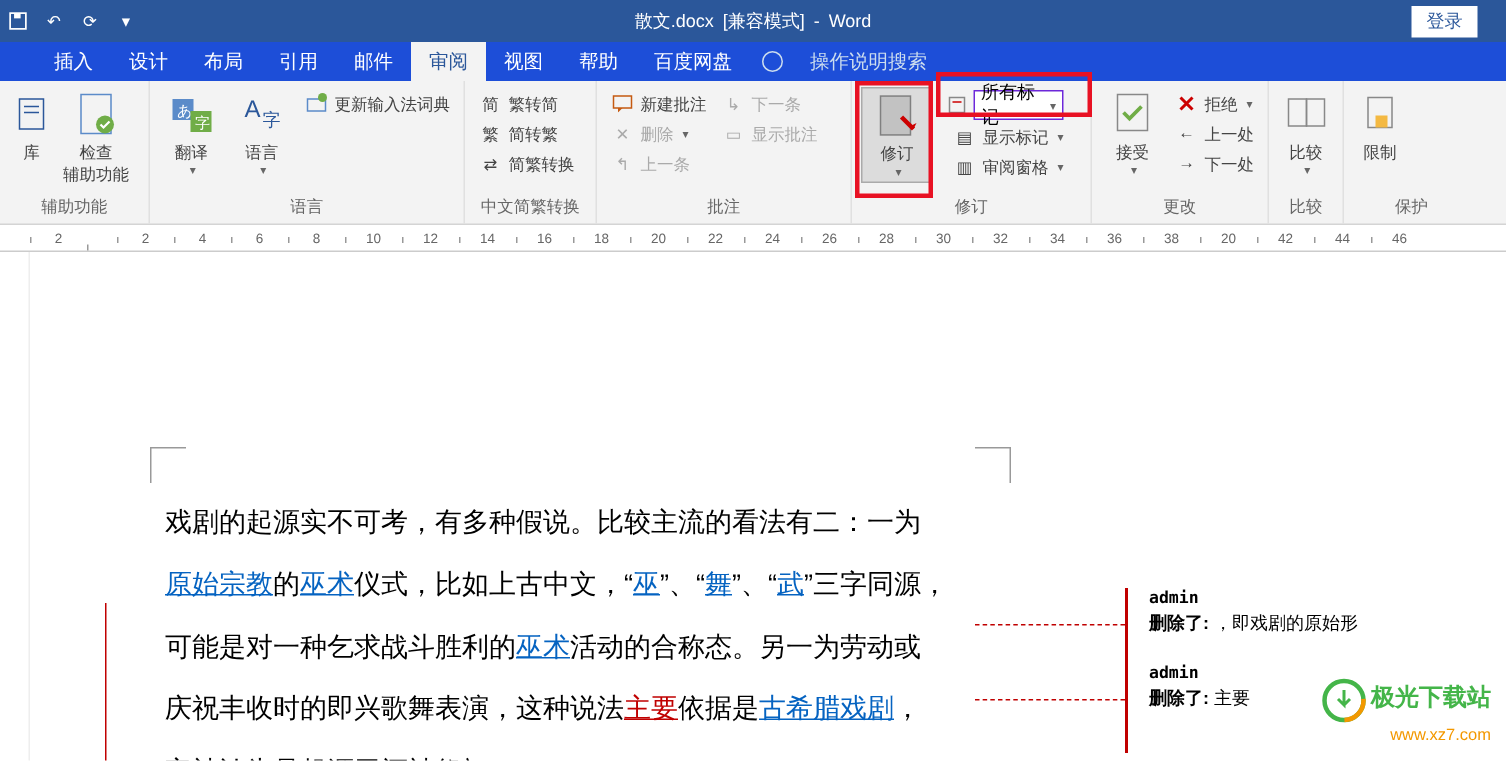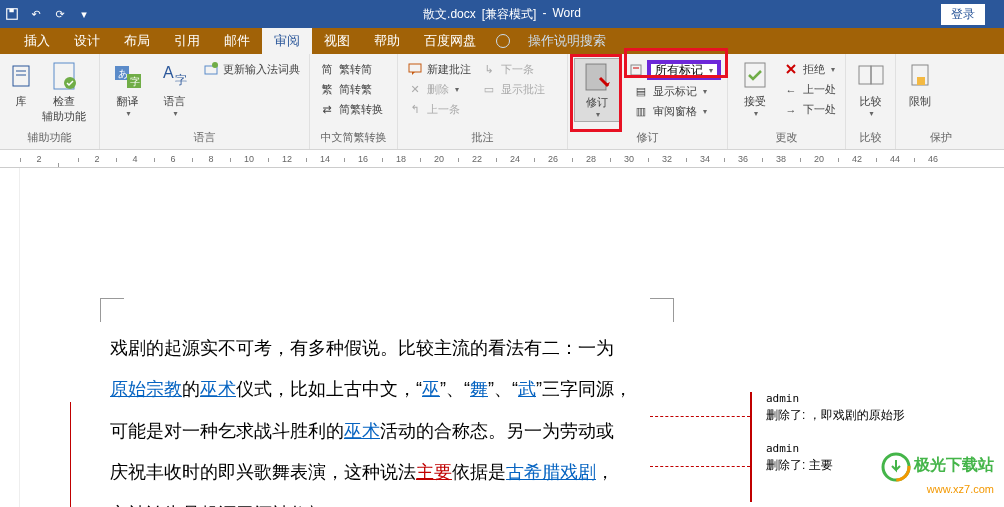--- a/index.html
+++ b/index.html
@@ -1,58 +1,58 @@
 <!DOCTYPE html>
 <html><head>
 <meta charset="utf-8">
 <style>
 *{margin:0;padding:0;box-sizing:border-box;font-family:"Microsoft YaHei",sans-serif}
 body{width:1004px;height:507px;overflow:hidden;background:#fff;position:relative}
 .titlebar{height:28px;background:#2b579a;color:#fff;display:flex;align-items:center;font-size:12px;position:relative}
 .titlebar-left{display:flex;align-items:center;gap:8px;padding-left:4px}
-.titlebar-center{position:absolute;left:50%;transform:translateX(-50%);display:flex;align-items:flex-start;gap:6px}
+.titlebar-center{position:absolute;left:50%;transform:translateX(-50%);display:flex;align-items:center;gap:6px}
 .titlebar-right{position:absolute;right:19px;display:flex;align-items:center;gap:4px}
 .login-btn{background:#fff;color:#2b579a;padding:2px 10px;font-size:12px;border:none}
 .qat-icon{width:16px;height:16px;display:inline-flex;align-items:center;justify-content:center;color:#fff;font-size:11px}
-.menubar{height:26px;background:#a16207;display:flex;align-items:center;color:#fff;font-size:13px;padding-left:12px}
+.menubar{height:26px;background:#1d4ed8;display:flex;align-items:center;color:#fff;font-size:13px;padding-left:24px}
 .menu-tab{padding:4px 12px;cursor:pointer}
 .menu-tab.active{background:#f3f3f3;color:#2b579a}
 .tell-me{display:flex;align-items:center;gap:18px;margin-left:8px;color:#cde}
 .bulb{width:14px;height:14px;border-radius:50%;border:1px solid #cde}
 .ribbon{height:96px;background:#f3f3f3;border-bottom:1px solid #d4d4d4;display:flex;position:relative}
 .rgroup{display:flex;flex-direction:column;justify-content:space-between;padding:4px 6px 2px;border-right:1px solid #e0e0e0;position:relative}
 .rgroup-content{display:flex;align-items:flex-start;gap:4px;flex:1}
 .rgroup-label{font-size:11px;color:#666;text-align:center;padding-bottom:2px}
 .bigbtn{display:flex;flex-direction:column;align-items:center;justify-content:center;width:48px;padding:2px;cursor:pointer;font-size:11px;color:#444;text-align:center}
 .bigbtn .icn{width:32px;height:32px;margin-bottom:2px;display:flex;align-items:center;justify-content:center}
 .smallcol{display:flex;flex-direction:column;gap:2px;padding:2px 0}
 .smallbtn{display:flex;align-items:center;gap:4px;font-size:11px;color:#444;padding:1px 3px;cursor:pointer;white-space:nowrap}
 .smallbtn.disabled{color:#aaa}
 .smallbtn .si{width:16px;height:16px;display:inline-flex;align-items:center;justify-content:center;flex-shrink:0}
 .dd-arrow{font-size:8px;color:#666;margin-left:2px}
-.combo{border:4px solid #6d28d9;background:#fff;font-size:12px;padding:1px 4px;display:flex;align-items:center;justify-content:space-between;width:74px;height:20px}
+.combo{border:1px solid #6d28d9;background:#fff;font-size:12px;padding:1px 4px;display:flex;align-items:center;justify-content:space-between;width:60px;height:20px}
 .red-box{border:3px solid #e81123;position:absolute}
 .ruler{height:18px;background:#fff;border-bottom:1px solid #ccc;display:flex;align-items:center;font-size:9px;color:#666;position:relative;padding-left:20px}
 .ruler-seg{position:relative;width:38px;text-align:center}
 .ruler-seg::before{content:"";position:absolute;left:0;top:4px;width:1px;height:4px;background:#999}
 .doc-area{position:relative;height:340px;background:#fff;overflow:hidden}
 .vruler{position:absolute;left:0;top:0;width:20px;height:100%;background:#fff;border-right:1px solid #eee}
 .corner{position:absolute;width:24px;height:24px}
 .corner.tl{left:100px;top:130px;border-left:1px solid #999;border-top:1px solid #999}
 .corner.tr{left:650px;top:130px;border-right:1px solid #999;border-top:1px solid #999}
 .doc-text{position:absolute;left:110px;top:160px;width:540px;font-size:18px;line-height:2.3;font-family:"SimSun",serif;color:#000}
 .doc-text a{color:#0563c1;text-decoration:underline}
 .red-text{color:#c00000;text-decoration:underline}
 .change-line{position:absolute;border-left:1px solid #c00000}
 .revision-line{position:absolute;border-top:1px dashed #c00000;height:0}
 .revisions{position:absolute;left:760px;top:224px;font-size:12px}
 .rev-item{margin-bottom:18px;padding-left:6px}
-.rev-item .author{font-family:Consolas,monospace;font-size:11px;color:#000;font-weight:normal}
+.rev-item .author{font-family:Consolas,monospace;font-size:11px;color:#000;font-weight:bold}
 .rev-item .change{font-size:12px;color:#000;margin-top:2px}
-.rev-item .change .lbl{font-weight:normal}
+.rev-item .change .lbl{font-weight:bold}
 .rev-divider{position:absolute;left:750px;top:224px;width:2px;height:110px;background:#c00000}
 .watermark{position:absolute;right:10px;bottom:12px;font-size:12px;text-align:right;color:#44b549}
 .watermark .logo-text{font-weight:bold;font-size:16px}
 .watermark .url{color:#f39800;font-size:11px}
 svg{display:block}
 </style>
 </head>
 <body>
 
 <div class="titlebar">

